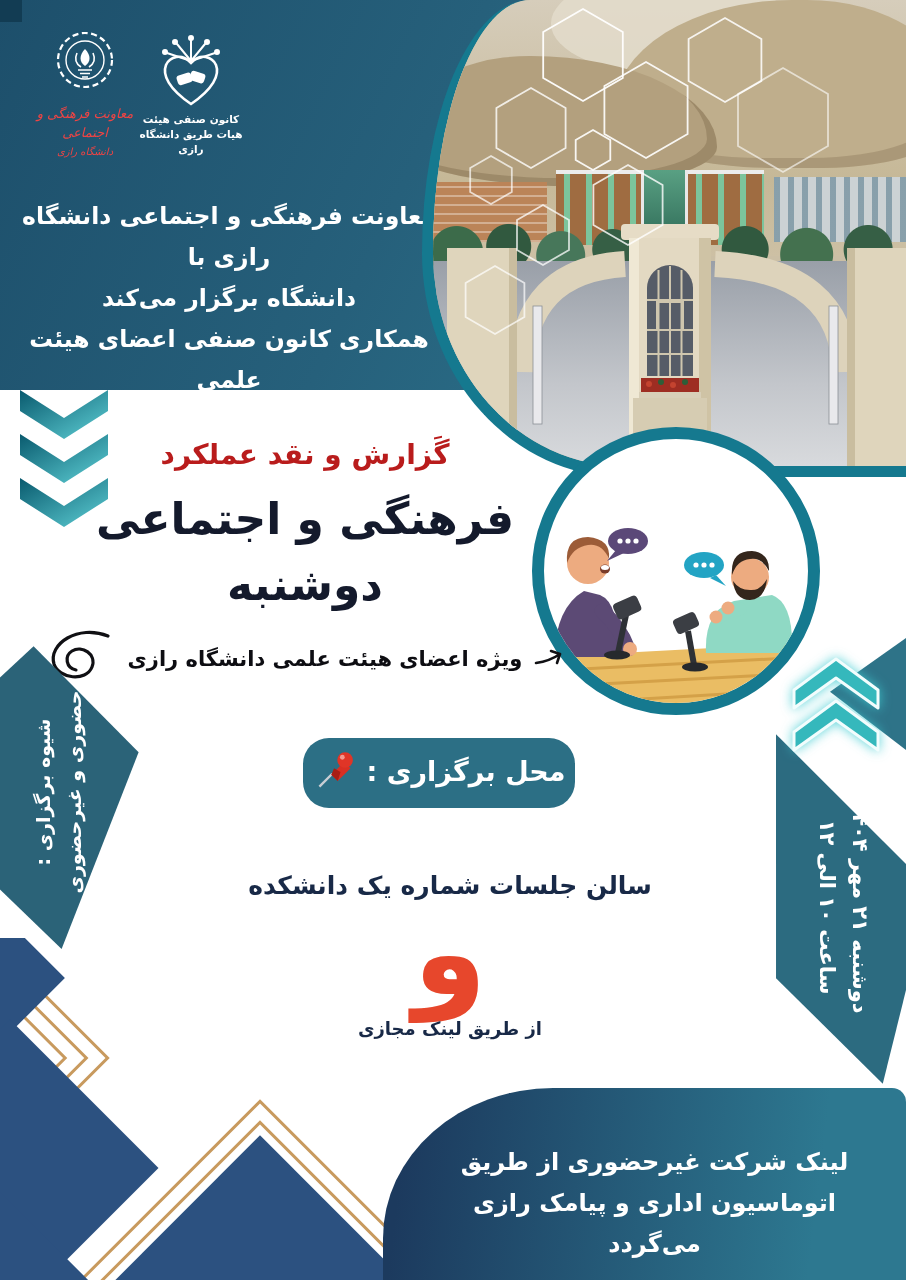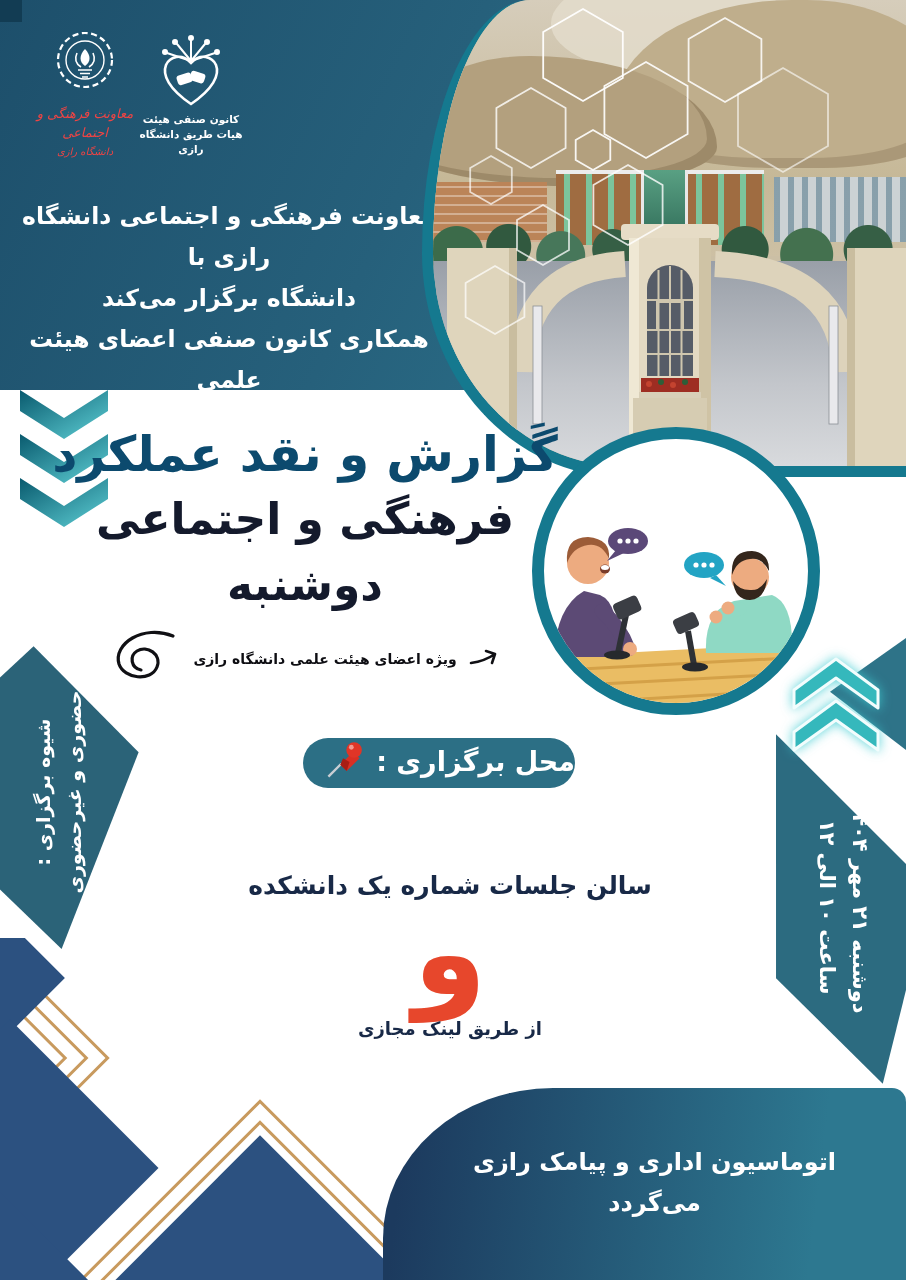--- a/index.html
+++ b/index.html
@@ -64,41 +64,41 @@
     background:linear-gradient(180deg,#999fa8,#c3c6cb 60%,#d8dadd); }
   .ph-gate-svg { left:0; top:0; width:100%; height:100%; }
 
   
   .interview-circle { left:532px; top:427px; width:288px; height:288px;
     border-radius:50%; border:12px solid #15798f; background:#fff; overflow:hidden; }
 
   
   .chevrons-down { left:20px; top:388px; }
   .title-block { left:30px; top:424px; width:550px; text-align:center; direction:rtl; }
-  .title-l1 { font-size:49px; font-weight:bold; color:#0c4a6e; line-height:62px; letter-spacing:-1px; }
+  .title-l1 { font-size:28px; font-weight:bold; color:#b91c1c; line-height:62px; letter-spacing:-1px; }
   .title-l2 { font-size:44px; font-weight:bold; color:#141a2c; line-height:66px; letter-spacing:-1px; }
   .subtitle-row { margin-top:6px; display:flex; direction:ltr; align-items:center; justify-content:center; gap:12px; }
-  .subtitle { font-size:14px; font-weight:bold; color:#0d0d12; direction:rtl; }
+  .subtitle { font-size:21px; font-weight:bold; color:#0d0d12; direction:rtl; }
 
   
   .left-band { left:0; top:640px; width:140px; height:312px; background:#2b6378;
     clip-path:polygon(24% 2%, 99% 36%, 44% 99%, 0 80%, 0 12%); }
   .left-band-text { left:-83px; top:758px; width:290px; height:68px; transform:rotate(-90deg);
     color:#fff; direction:rtl; text-align:center; font-weight:bold; font-size:19px; line-height:31px; }
   .right-band { left:740px; top:728px; width:166px; height:362px; background:#2c6b80;
     clip-path:polygon(21.7% 1.7%, 100% 37.6%, 100% 72.4%, 86% 98.3%, 21.7% 69.1%); }
   .right-wedge { left:830px; top:638px; width:76px; height:112px; background:#2e7388;
     clip-path:polygon(100% 0, 100% 100%, 0 48%); }
   .right-band-text { left:693px; top:874px; width:300px; height:66px; transform:rotate(90deg);
     color:#fff; direction:rtl; text-align:center; font-weight:bold; font-size:21px; line-height:33px; }
   .chevrons-up { left:792px; top:648px; filter:drop-shadow(0 0 6px rgba(62,205,210,.85)); }
 
   
-  .venue-badge { left:303px; top:738px; width:272px; height:50px; background:#2c6f85;
-    border-radius:26px; display:flex; align-items:center; justify-content:flex-end; gap:10px; }
+  .venue-badge { left:303px; top:738px; width:272px; height:70px; background:#2c6f85;
+    border-radius:26px; display:flex; align-items:center; justify-content:center; gap:10px; }
   .venue-label { color:#fff; font-size:27px; font-weight:bold; direction:rtl; padding-bottom:3px; }
   .venue-text { left:120px; top:867px; width:660px; text-align:center; direction:rtl;
     color:#182947; font-size:25px; font-weight:bold; line-height:37px; }
   .and-letter { left:120px; top:894px; width:660px; text-align:center;
     color:#e7472c; font-size:118px; font-weight:bold; line-height:118px; }
   .virtual-line { left:120px; top:1018px; width:660px; text-align:center; direction:rtl;
     color:#182947; font-size:18px; font-weight:bold; }
 
   
   .pattern { left:0; top:938px; width:430px; height:342px; overflow:hidden; }
@@ -359,17 +359,18 @@
     <div class="nd nd2"></div>
     <div class="nd nd1"></div>
     <div class="gf gf4"></div>
     <div class="gf gf5"></div>
     <div class="nd nd3"></div>
     <div class="nd nd4"></div>
   </div>
 
   <div class="abs footer-blob">
     <div class="footer-text">
+      <div>لینک شرکت غیرحضوری از طریق</div>
       <div>اتوماسیون اداری و پیامک رازی می‌گردد</div>
     </div>
   </div>
 
 </div>
 
 </body></html>

